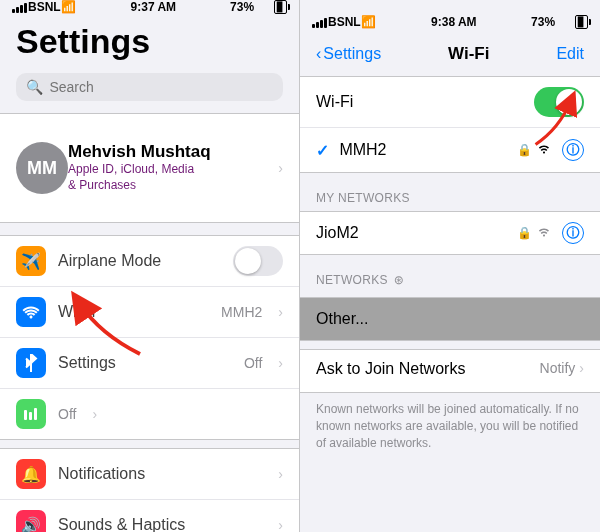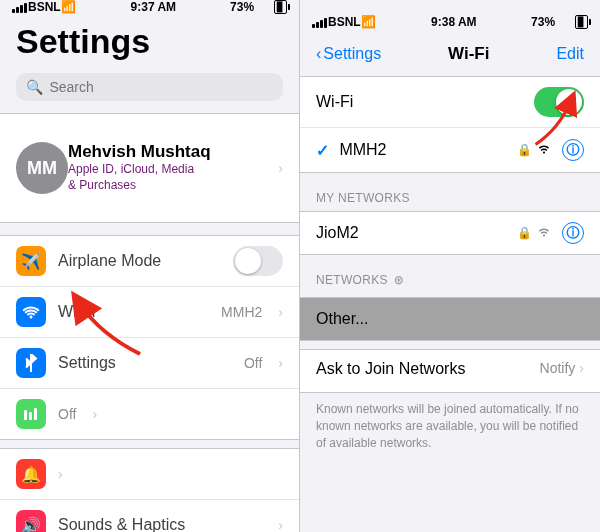--- a/index.html
+++ b/index.html
@@ -398,20 +398,21 @@
         </svg>
       </div>
       <span class="row-value">Off</span>
       <span class="chevron">›</span>
     </div>
   </div>
 
   <div class="settings-group2">
     <div class="settings-row">
       <div class="row-icon" style="background:#ff3b30">🔔</div>
+      <span class="row-label">Notifications</span>
       <span class="chevron">›</span>
     </div>
     <div class="settings-row">
       <div class="row-icon" style="background:#ff2d55">🔊</div>
       <span class="row-label">Sounds &amp; Haptics</span>
       <span class="chevron">›</span>
     </div>
     <div class="settings-row">
       <div class="row-icon" style="background:#5856d6">🌙</div>
 

